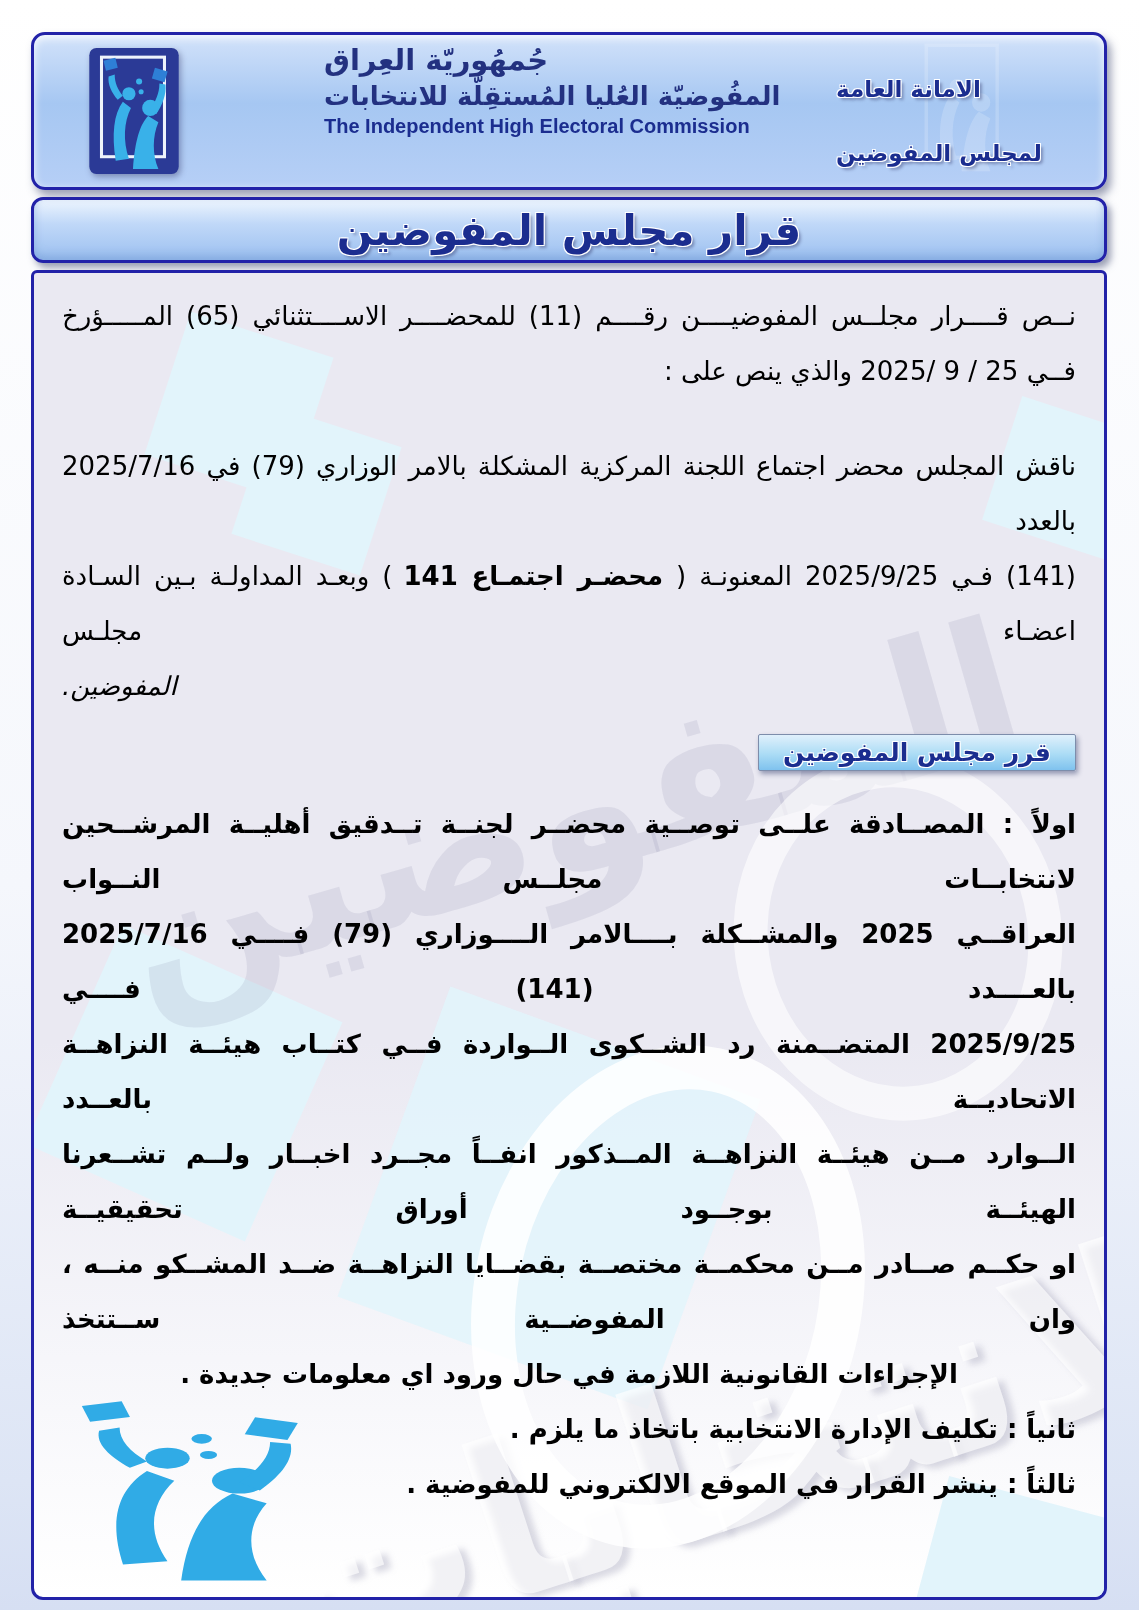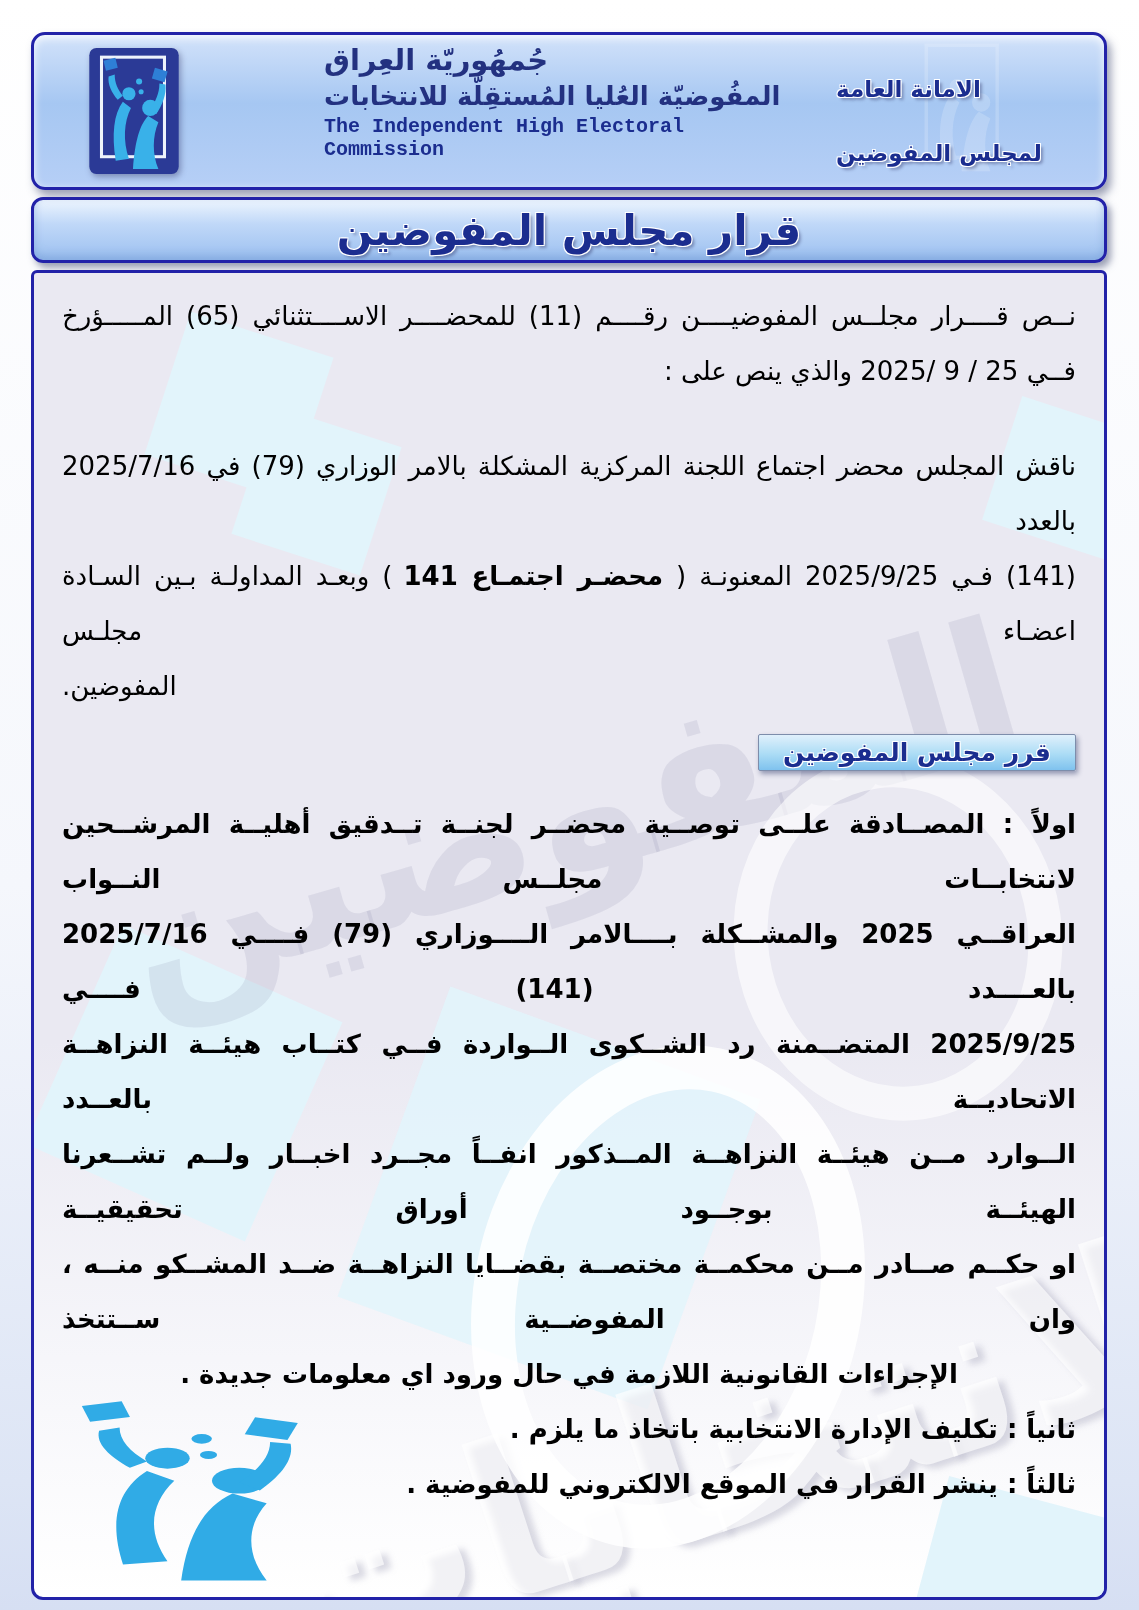--- a/index.html
+++ b/index.html
@@ -16,21 +16,21 @@
     border:3px solid #2222a8;border-radius:14px;
     background:linear-gradient(180deg,#d2e2fa 0%,#a6c7f2 45%,#b6cff6 100%);
     box-shadow:4px 6px 8px rgba(60,70,110,.5), inset 0 3px 8px rgba(255,255,255,.85);
   }
   .logo-box{position:absolute;left:54px;top:12px;width:92px;height:128px;
     filter:drop-shadow(2px 3px 3px rgba(40,40,90,.4));}
   .center-block{position:absolute;left:290px;width:490px;top:8px;color:#233180;}
   .cal1{font-size:29px;font-weight:bold;letter-spacing:1px;}
   .cal2{font-size:26px;font-weight:bold;margin-top:4px;letter-spacing:0;}
   .ku{font-size:19px;font-weight:bold;margin-top:9px;color:#1d2c85;}
-  .en{font-size:20px;font-weight:bold;margin-top:4px;color:#1b2d8f;font-family:Liberation Mono, monospace;}
+  .en{font-size:20px;font-weight:bold;margin-top:4px;color:#1b2d8f;font-family:Liberation Sans, sans-serif;}
   .secretariat{
     position:absolute;right:28px;top:22px;width:240px;text-align:left;
     font-size:23px;font-weight:bold;color:#1b2d8f;line-height:64px;
     text-shadow:-1px -1px 0 #fff,1px -1px 0 #fff,-1px 1px 0 #fff,1px 1px 0 #fff,3px 3px 3px rgba(30,30,80,.35);
   }
   .secretariat-wm{position:absolute;right:80px;top:8px;opacity:.18;}
   
   .title-box{
     position:absolute;left:31px;top:197px;width:1070px;height:60px;
     border:3px solid #2222a8;border-radius:12px;
@@ -61,21 +61,21 @@
   .wr1{left:440px;top:770px;width:300px;height:420px;transform:rotate(12deg);}
   .wr2{left:700px;top:480px;width:260px;height:300px;border-width:34px;border-color:rgba(255,255,255,.6);transform:rotate(-8deg);}
   .wm-ghost{position:absolute;font-weight:bold;white-space:nowrap;pointer-events:none;}
   .wg1{left:60px;top:340px;font-size:185px;color:rgba(110,110,145,.12);transform:rotate(-16deg);}
   .wg2{left:140px;top:620px;font-size:215px;color:rgba(255,255,255,.65);transform:rotate(-18deg);text-shadow:6px 6px 6px rgba(150,150,175,.35);}
   .wm-logo{position:absolute;left:24px;bottom:6px;opacity:.97;}
   
   .content{position:relative;z-index:2;direction:rtl;padding:16px 28px 0;color:#000;font-size:26px;}
   .tline{line-height:55px;text-align:justify;text-align-last:justify;text-justify:inter-word;}
   .tline.al-right{text-align:center;text-align-last:right;}
-  .tline.al-left{text-align:left;text-align-last:left;}
+  .tline.al-left{text-align:left;text-align-last:left;font-style:italic;}
   .tline.al-center{text-align-last:center;}
   .para{margin:0;}
   .para.bold{font-weight:bold;}
   .gap-lg{margin-top:40px;}
   .gap-md{margin-top:26px;}
   .badge{
     width:fit-content;margin:20px 0 0;padding:3px 24px;
     border:1px solid #7d8dab;border-radius:2px;
     background:linear-gradient(180deg,#e0f0fc 0%,#abdcf5 55%,#7fc2ee 100%);
     font-size:25px;font-weight:bold;color:#1b2d8f;

